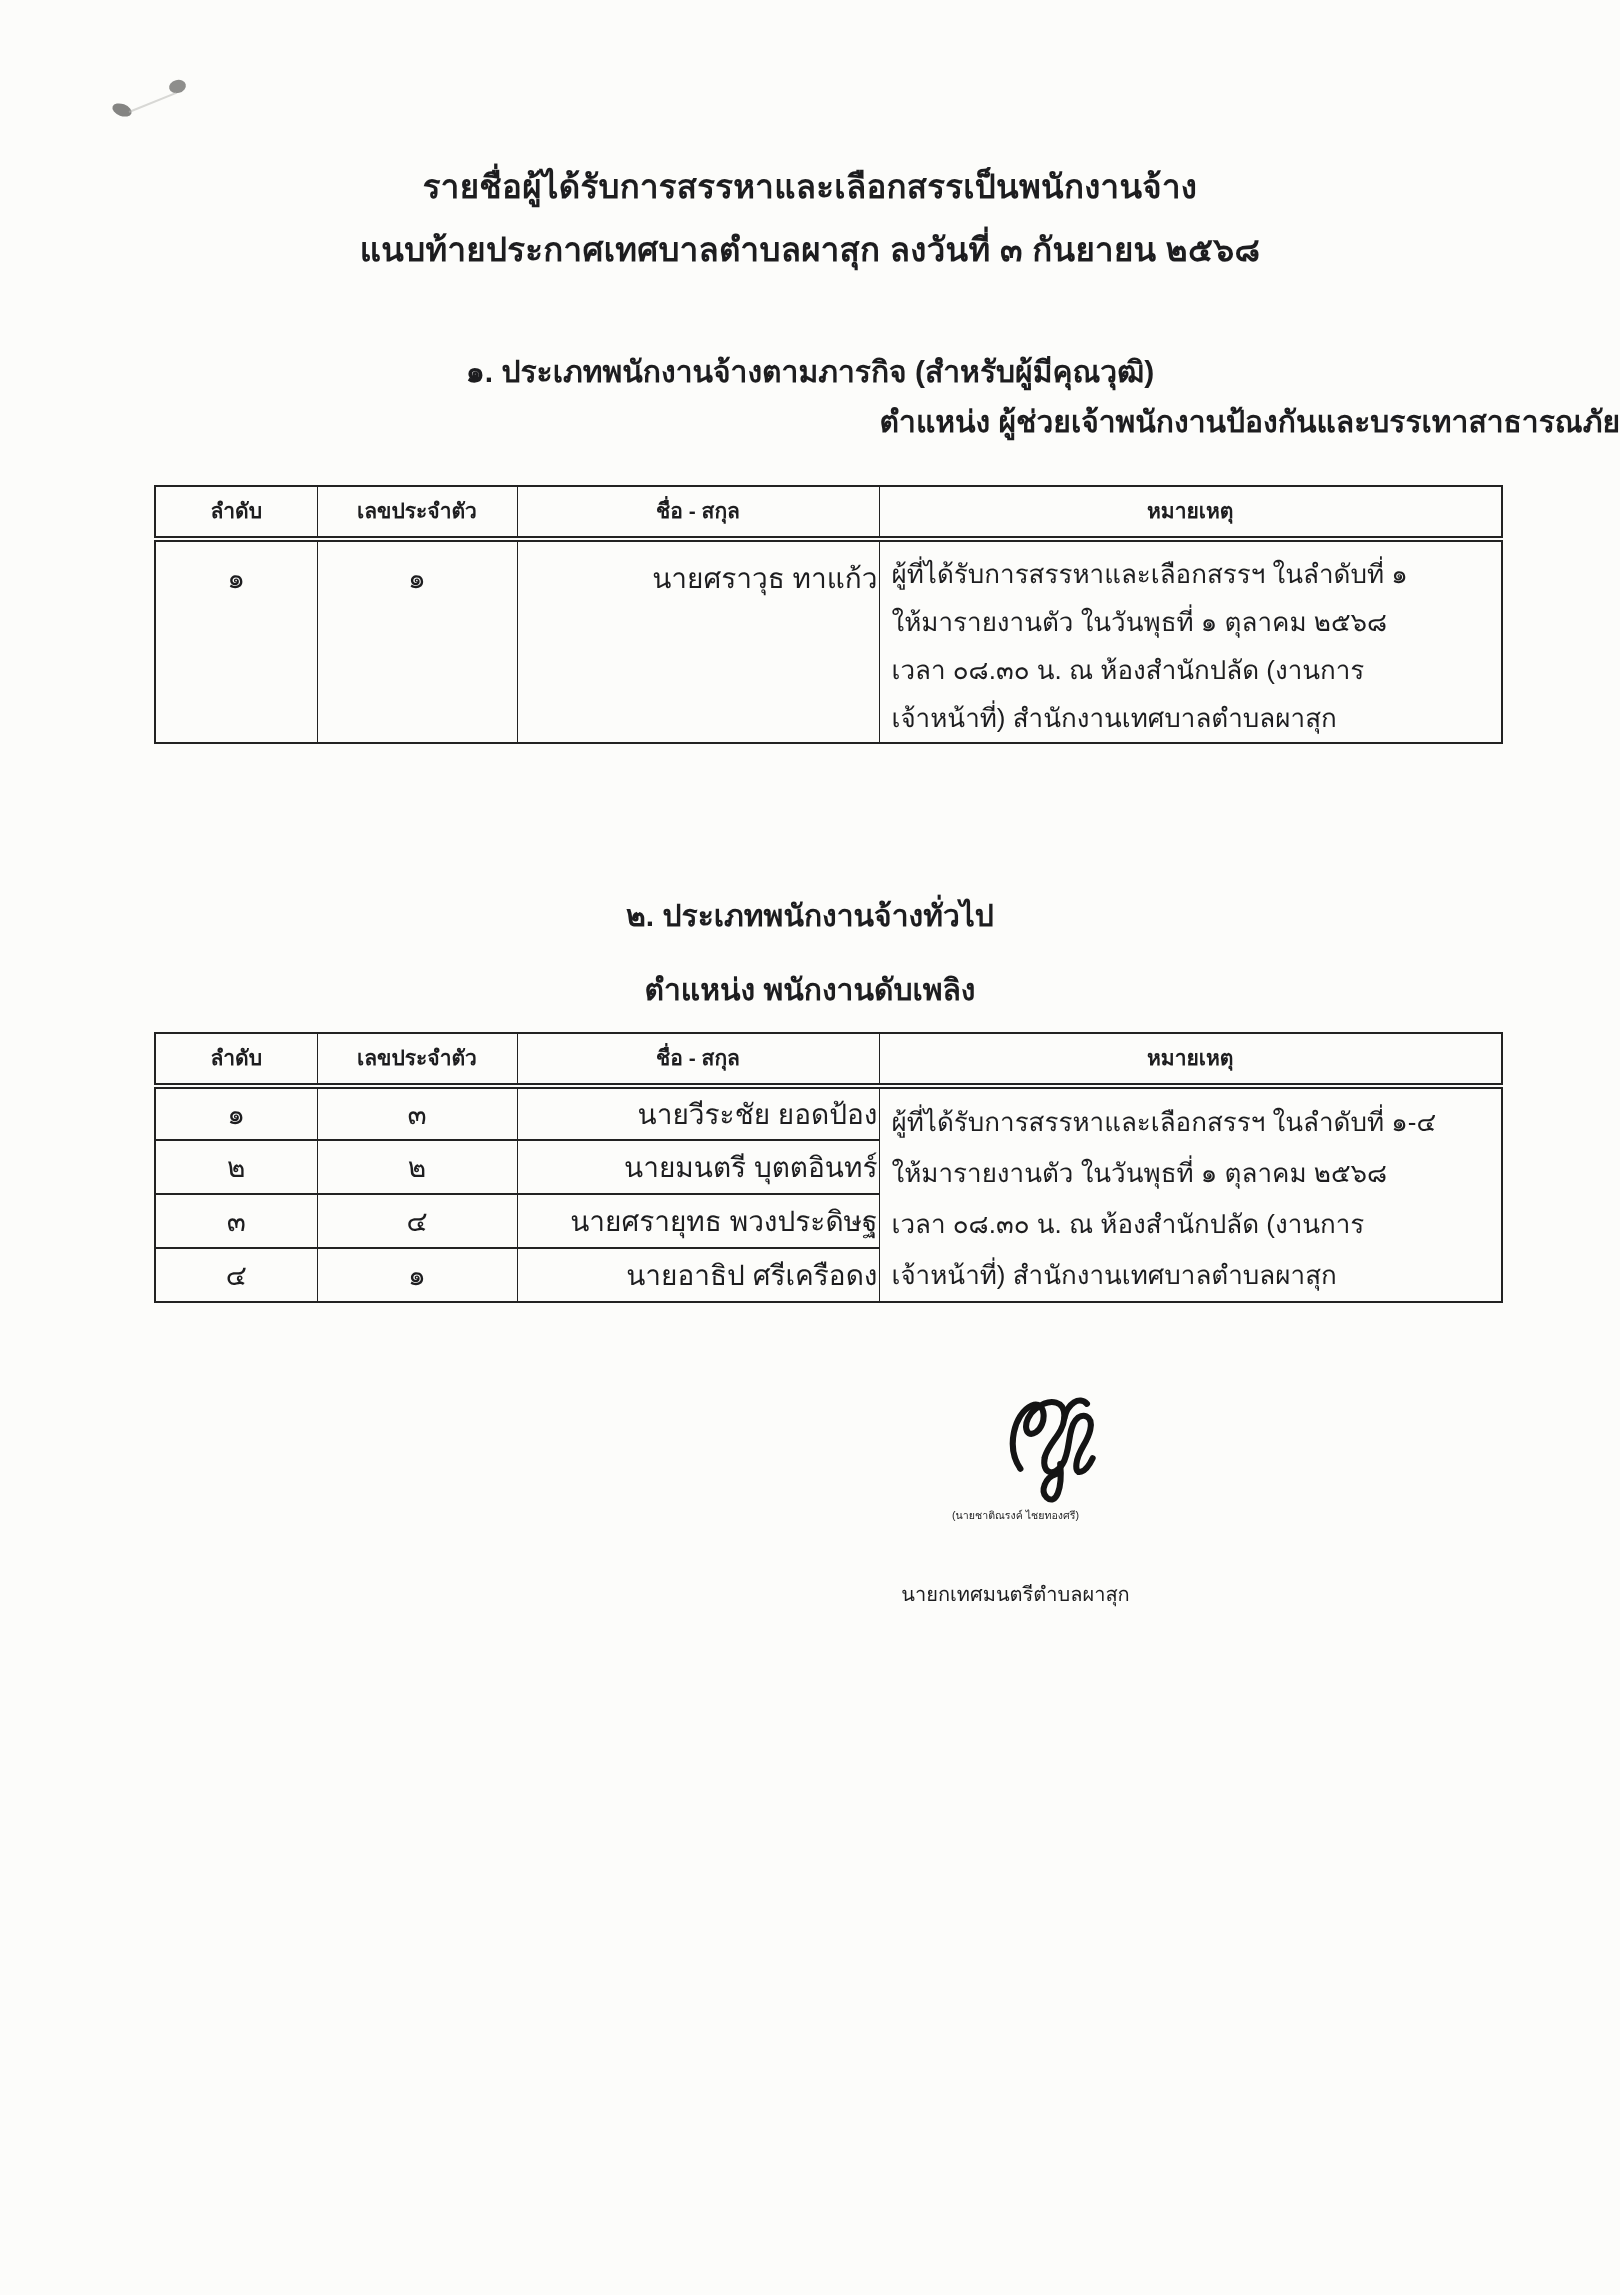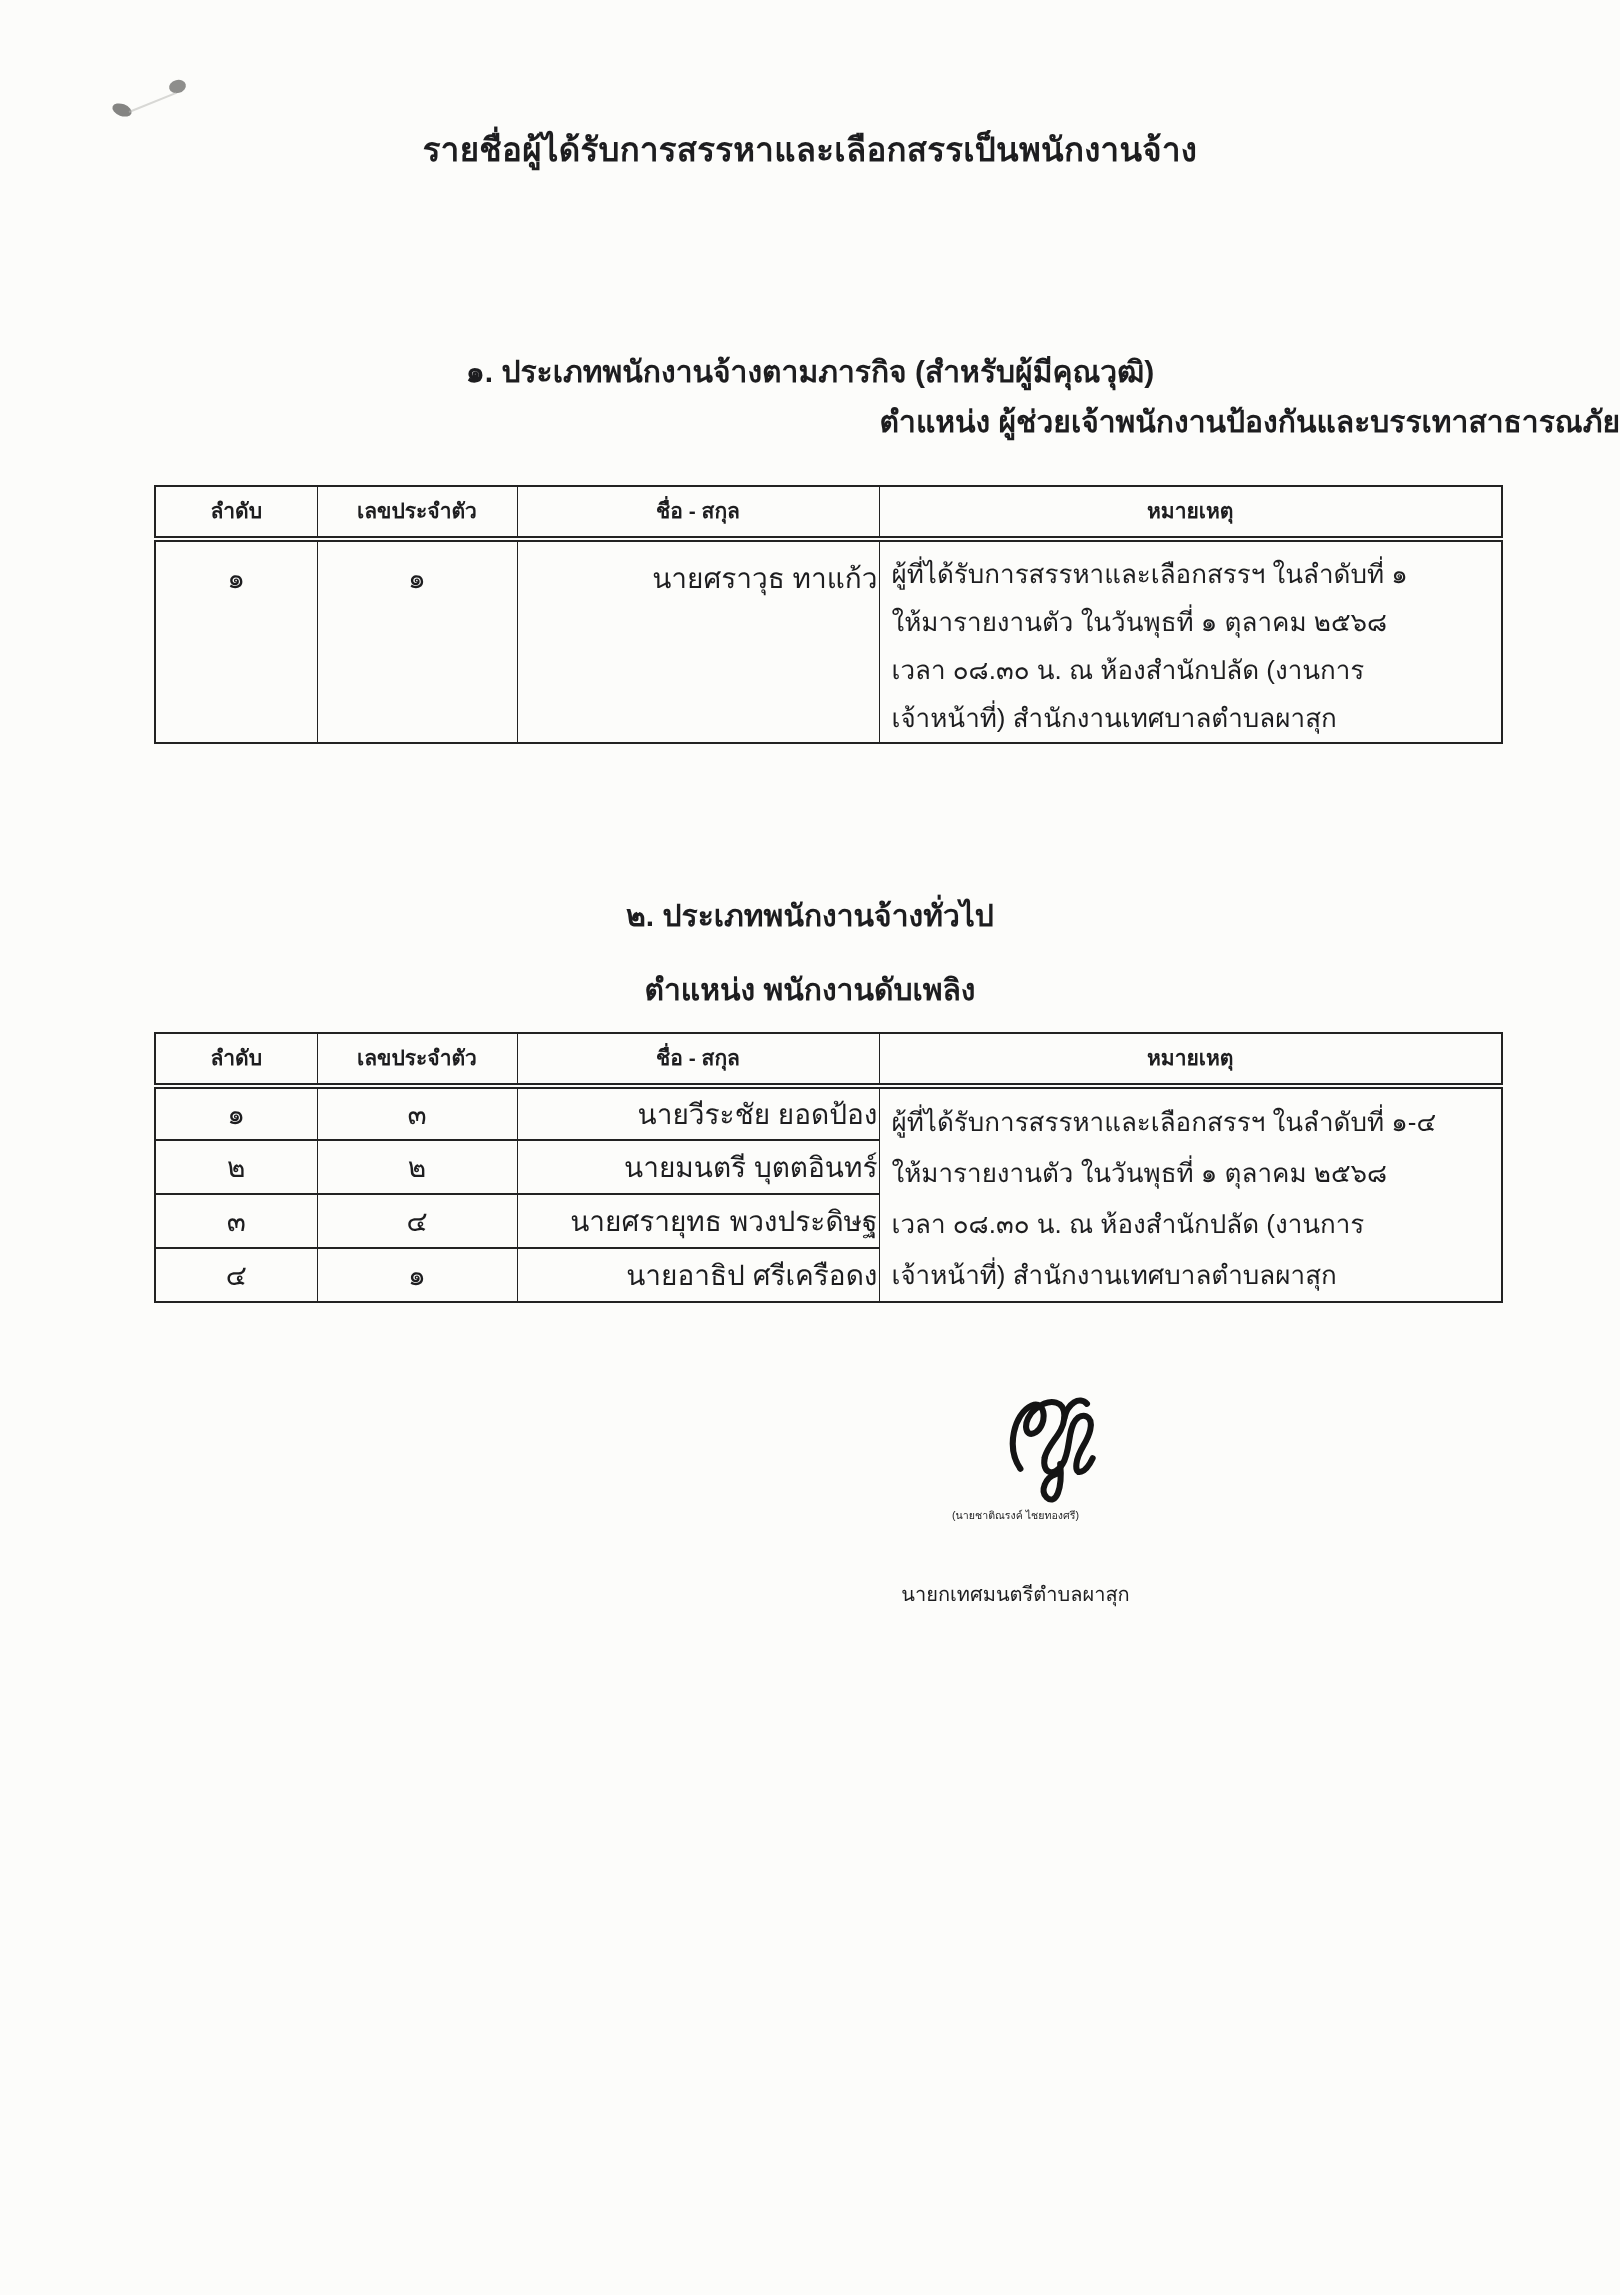--- a/index.html
+++ b/index.html
@@ -16,21 +16,21 @@
 
   
   .smudge { position: absolute; background: #7a7a78; border-radius: 50%; opacity: .85; }
   .smudge-line {
     position: absolute; height: 2px; background: #b9b9b6; opacity: .55;
     transform-origin: left center;
   }
 
   .center-text { position: absolute; left: 0; width: 100%; text-align: center; }
 
-  .doc-title { font-size: 33px; font-weight: bold; letter-spacing: 0.3px; }
+  .doc-title { font-size: 33px; font-weight: bold; letter-spacing: 0.3px; margin-top: 37px; }
   .sec-head  { font-size: 30px; font-weight: bold; }
 
   table.roster {
     position: absolute;
     left: 154px;
     width: 1349px;
     border-collapse: collapse;
     table-layout: fixed;
     background: transparent;
   }
@@ -82,20 +82,21 @@
 
 <div class="page">
 
   <div>
     <div class="smudge" style="left:169px; top:80px; width:17px; height:13px; transform:rotate(-15deg);"></div>
     <div class="smudge" style="left:112px; top:104px; width:20px; height:12px; transform:rotate(20deg); background:#6e6e6c;"></div>
     <div class="smudge-line" style="left:129px; top:111px; width:51px; transform:rotate(-22deg);"></div>
   </div>
 
   <div class="center-text doc-title" style="top:123px;">รายชื่อผู้ได้รับการสรรหาและเลือกสรรเป็นพนักงานจ้าง</div>
+  <div class="center-text doc-title" style="top:186px;">แนบท้ายประกาศเทศบาลตำบลผาสุก ลงวันที่ ๓ กันยายน ๒๕๖๘</div>
 
   <div class="center-text sec-head" style="top:348px;">๑. ประเภทพนักงานจ้างตามภารกิจ (สำหรับผู้มีคุณวุฒิ)</div>
   <div class="center-text sec-head" style="top:398px;text-align:right;">ตำแหน่ง ผู้ช่วยเจ้าพนักงานป้องกันและบรรเทาสาธารณภัย</div>
 
   <table class="roster t1" style="top:485px;">
     <colgroup>
       <col style="width:162px">
         <col style="width:200px">
         <col style="width:362px">
         <col>

